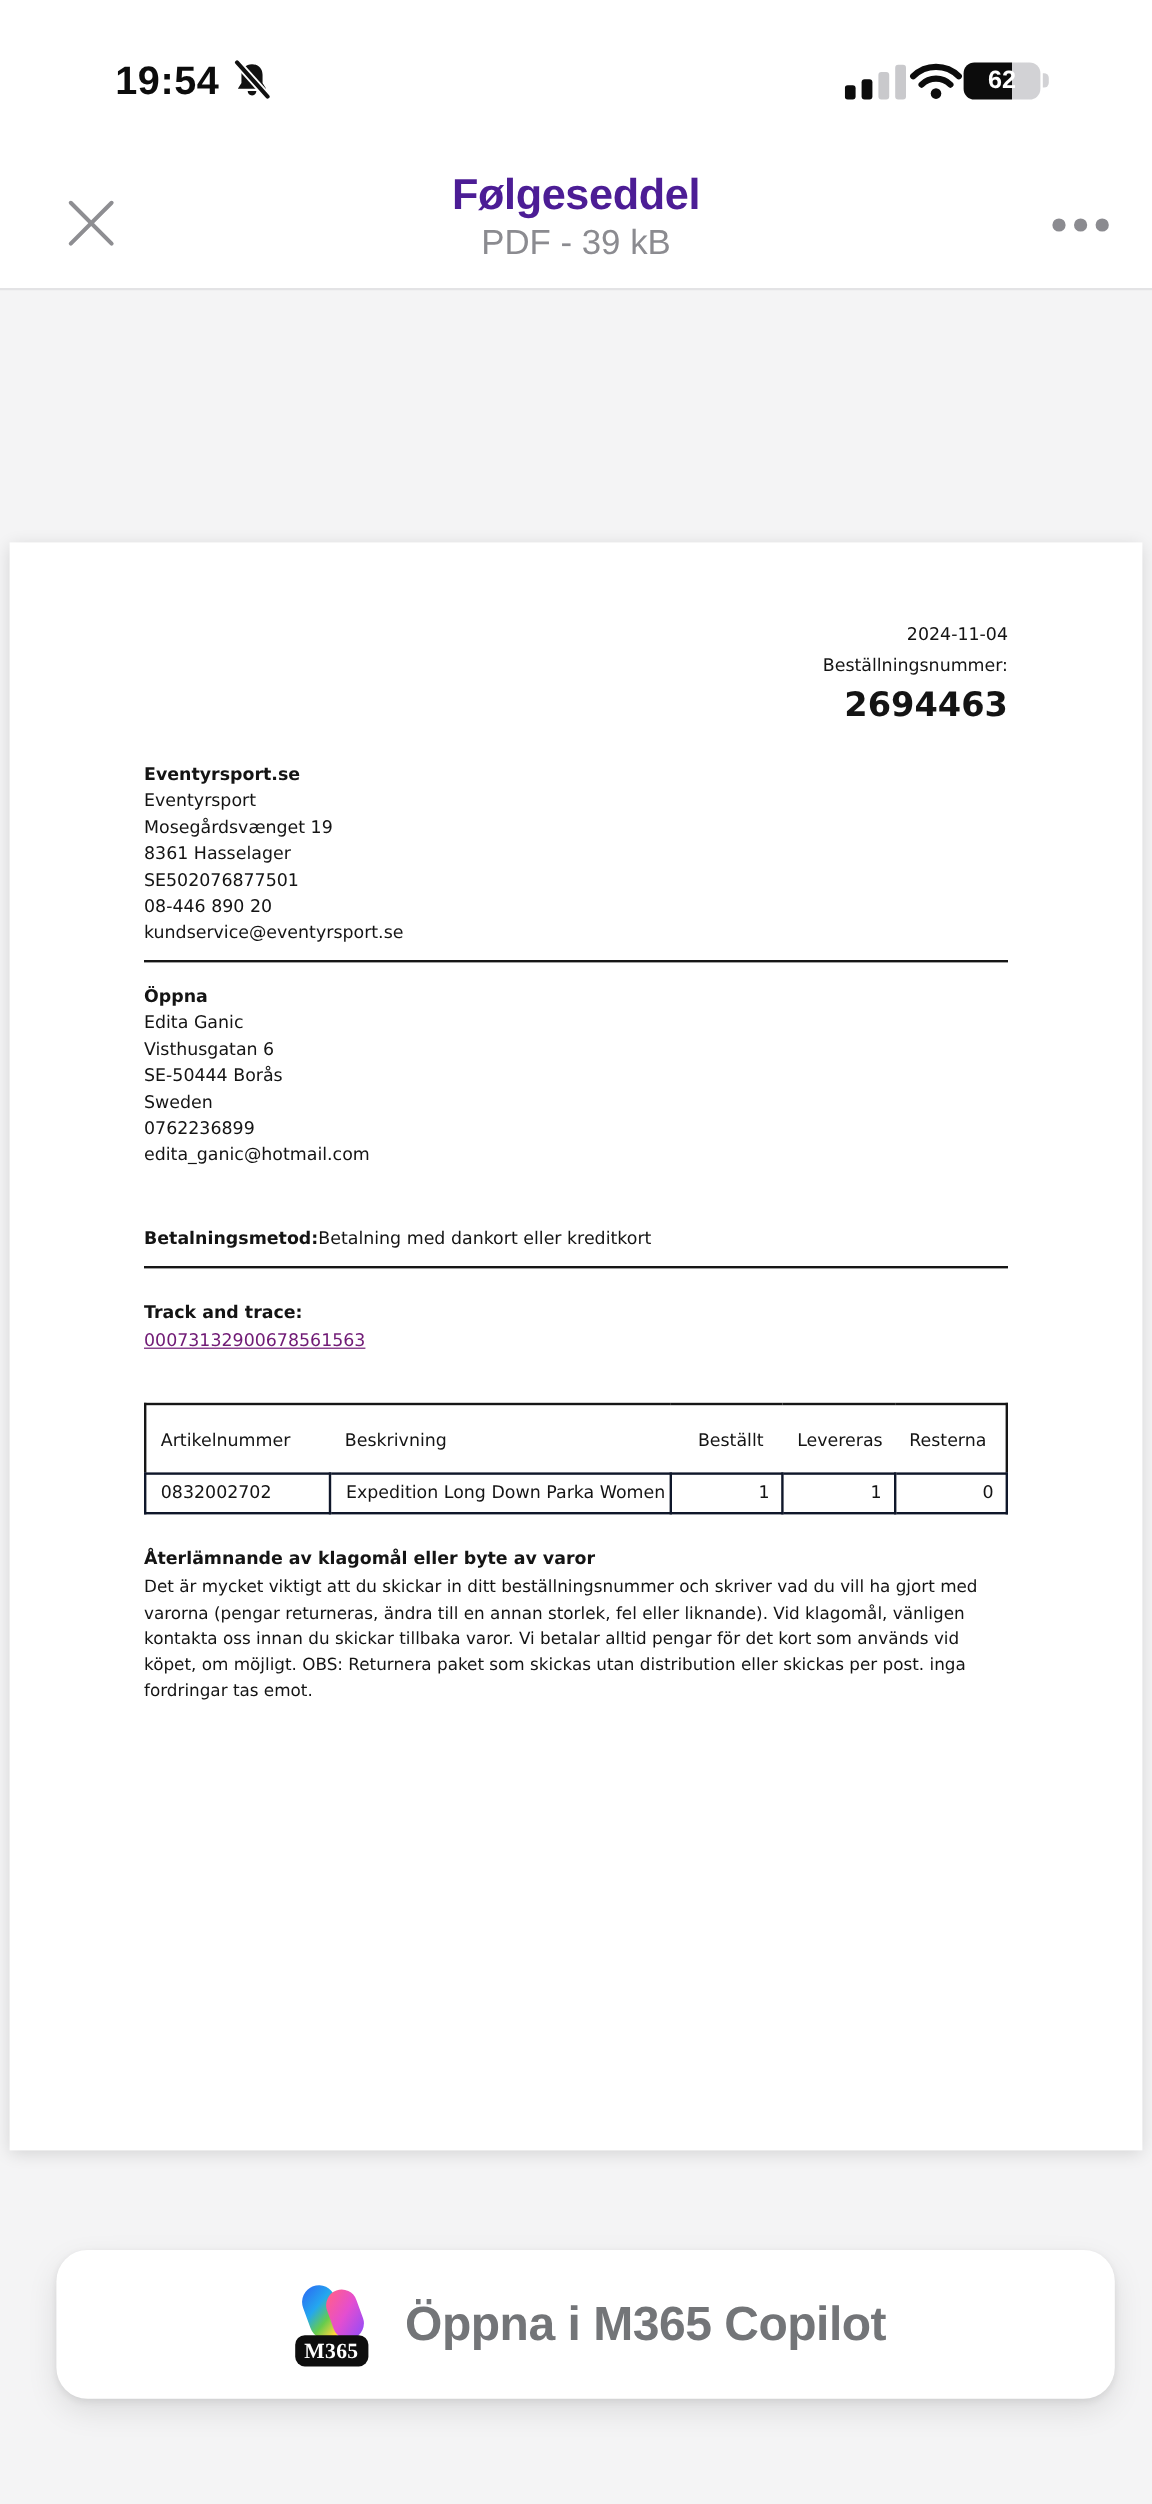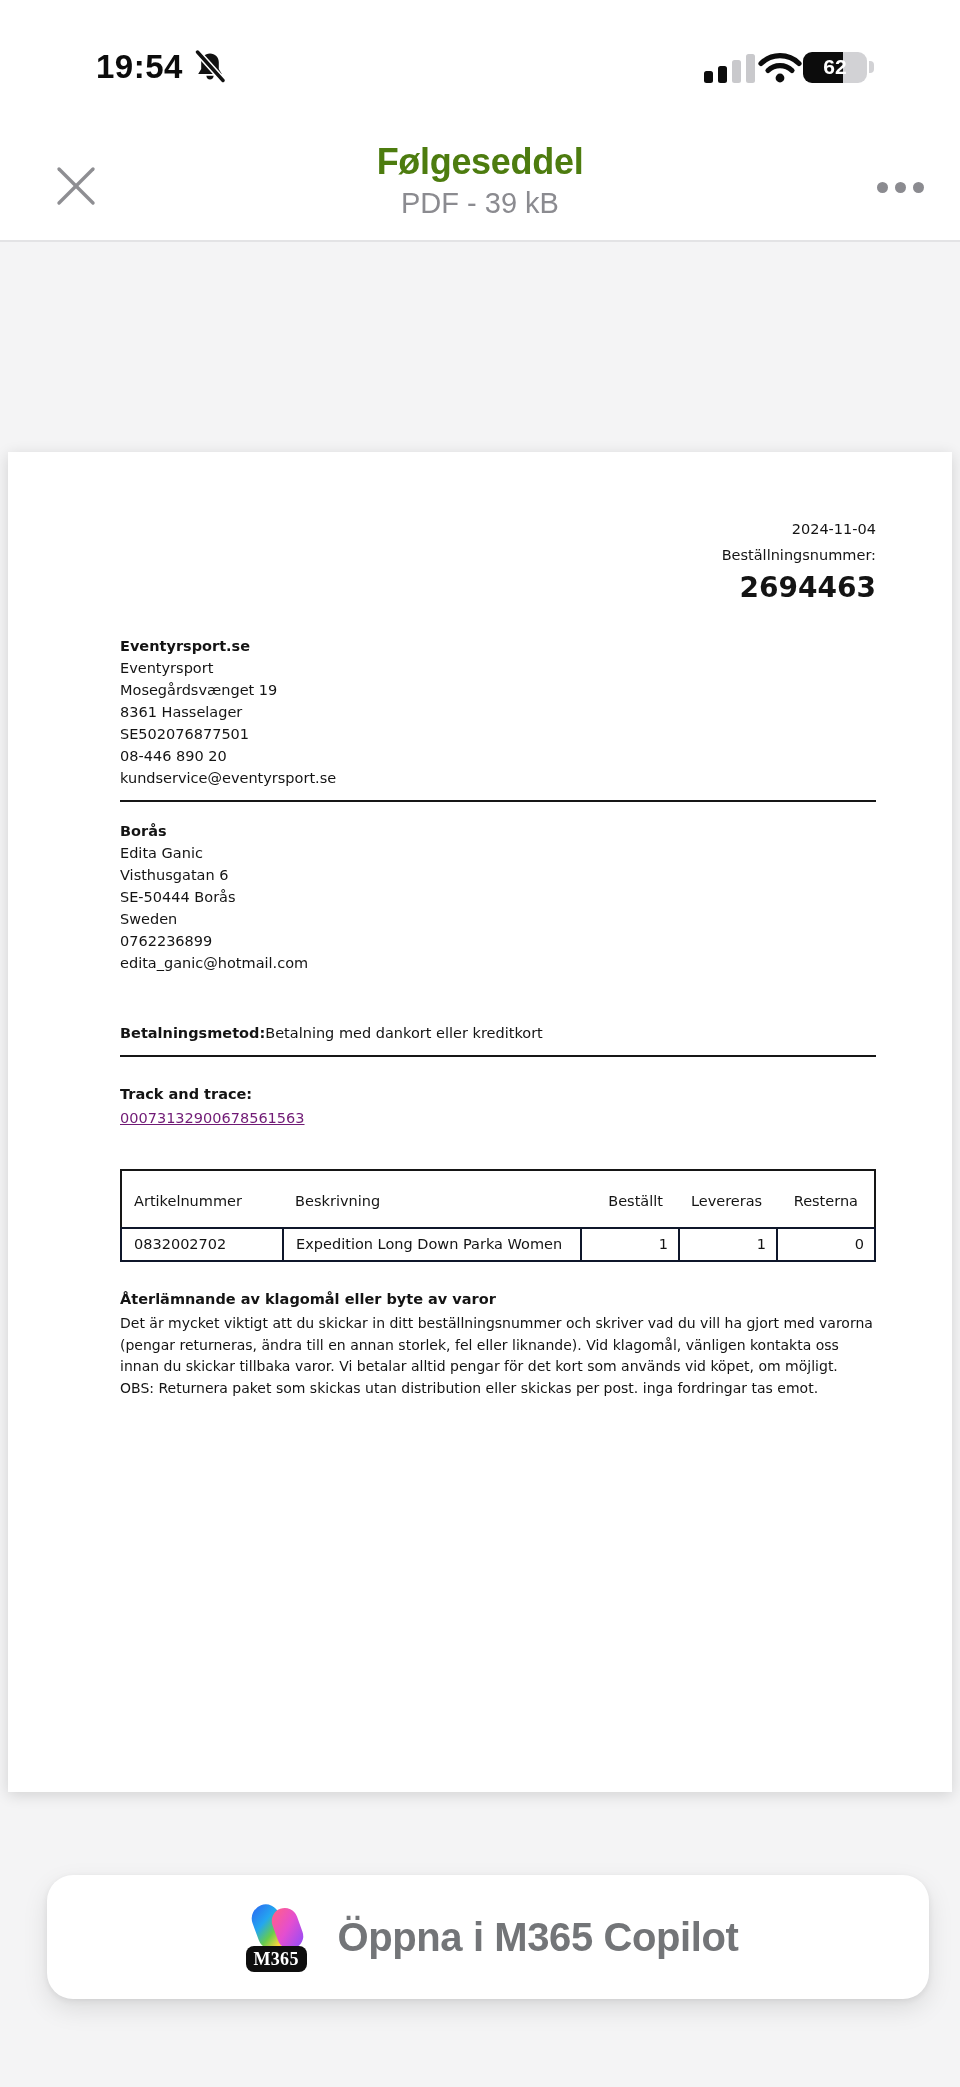--- a/index.html
+++ b/index.html
@@ -16,30 +16,30 @@
   .time{font-size:33px;font-weight:700;color:#0c0c0c;letter-spacing:.5px}
   .status-right{display:flex;align-items:center;}
   .battery{position:relative;width:64px;height:31px;border-radius:9px;
            background:linear-gradient(90deg,#0c0c0c 0 63%,#d2d2d5 63%);
            color:#fff;font-size:21px;font-weight:700;display:flex;align-items:center;justify-content:center}
   .battery-cap{width:5px;height:12px;border-radius:0 4px 4px 0;background:#d2d2d5;margin-left:2px}
   
   .close-btn{position:absolute;left:50px;top:158px;width:52px;height:56px;display:flex;
              align-items:center;justify-content:center;background:none;border:none;cursor:pointer}
   .titles{position:absolute;top:142px;left:170px;right:170px;text-align:center}
-  .doc-title{font-size:36px;font-weight:700;color:#4d7c0f;letter-spacing:-.3px;line-height:40px}
+  .doc-title{font-size:36px;font-weight:700;color:#4c1d95;letter-spacing:-.3px;line-height:40px}
   .doc-subtitle{font-size:29px;font-weight:400;color:#8b8b90;margin-top:5px;line-height:32px}
   .more-btn{position:absolute;right:30px;top:172px;display:flex;gap:7px;padding:10px 6px;
             background:none;border:none;cursor:pointer}
   .more-btn i{width:11px;height:11px;border-radius:50%;background:#8b8b90;display:block}
   
   .viewer{position:absolute;top:242px;left:0;width:960px;height:1845px;background:#f4f4f5}
   .pdf-page{position:absolute;left:8px;top:210px;width:944px;height:1340px;background:#ffffff;
             box-shadow:0 3px 14px rgba(0,0,0,.14);box-sizing:border-box;
-            padding:66px 76px 0 112px;font-family:"DejaVu Sans",sans-serif;
+            padding:66px 112px 0 112px;font-family:"DejaVu Sans",sans-serif;
             color:#141414;font-size:14.5px;line-height:22px}
   .doc-head{text-align:right}
   .order-label{margin-top:4px}
   .order-number{font-size:28px;font-weight:700;line-height:34px;margin-top:5px}
   .section-title{font-weight:700}
   .seller{margin-top:30px}
   .rule{border:none;border-top:2px solid #161616;margin:11px 0 0}
   .buyer{margin-top:18px}
   .payment-row{display:flex;margin-top:48px}
   .payment-label{font-weight:700;white-space:nowrap}
@@ -145,21 +145,21 @@
       <div>Mosegårdsvænget 19</div>
       <div>8361 Hasselager</div>
       <div>SE502076877501</div>
       <div>08-446 890 20</div>
       <div>kundservice@eventyrsport.se</div>
     </div>
 
     <hr class="rule">
 
     <div class="buyer">
-      <div class="section-title">Borås</div>
+      <div class="section-title">Öppna</div>
       <div>Edita Ganic</div>
       <div>Visthusgatan 6</div>
       <div>SE-50444 Borås</div>
       <div>Sweden</div>
       <div>0762236899</div>
       <div>edita_ganic@hotmail.com</div>
     </div>
 
     <div class="payment-row">
       <span class="payment-label">Betalningsmetod:</span>

